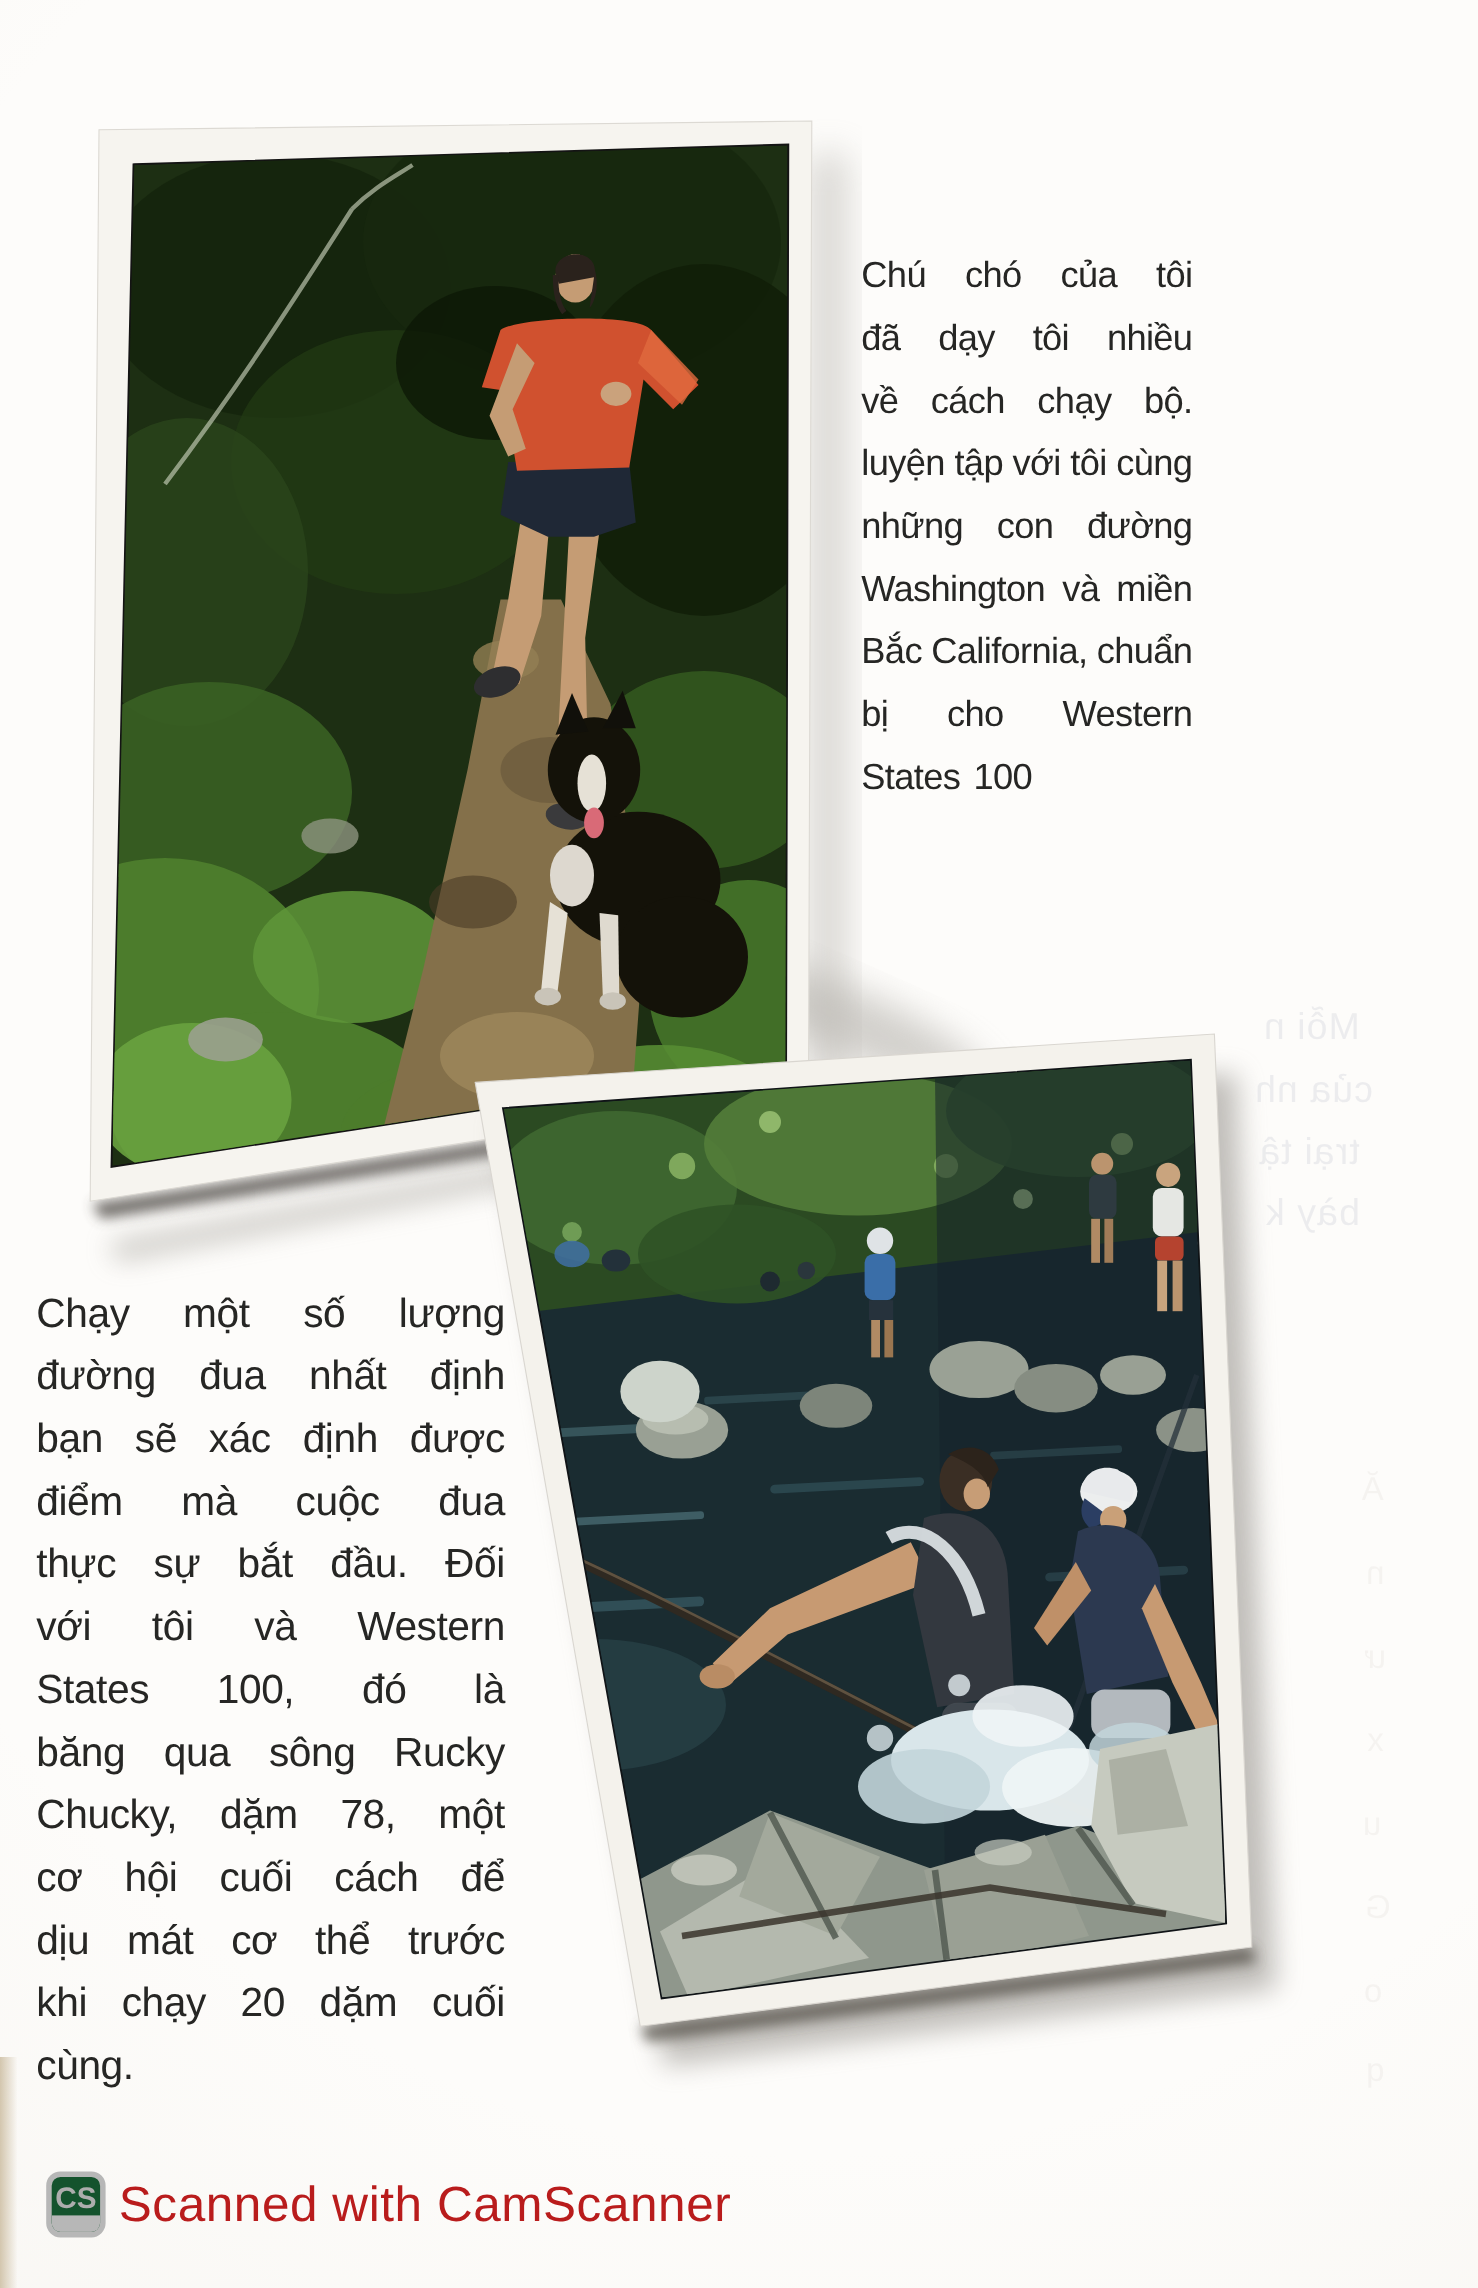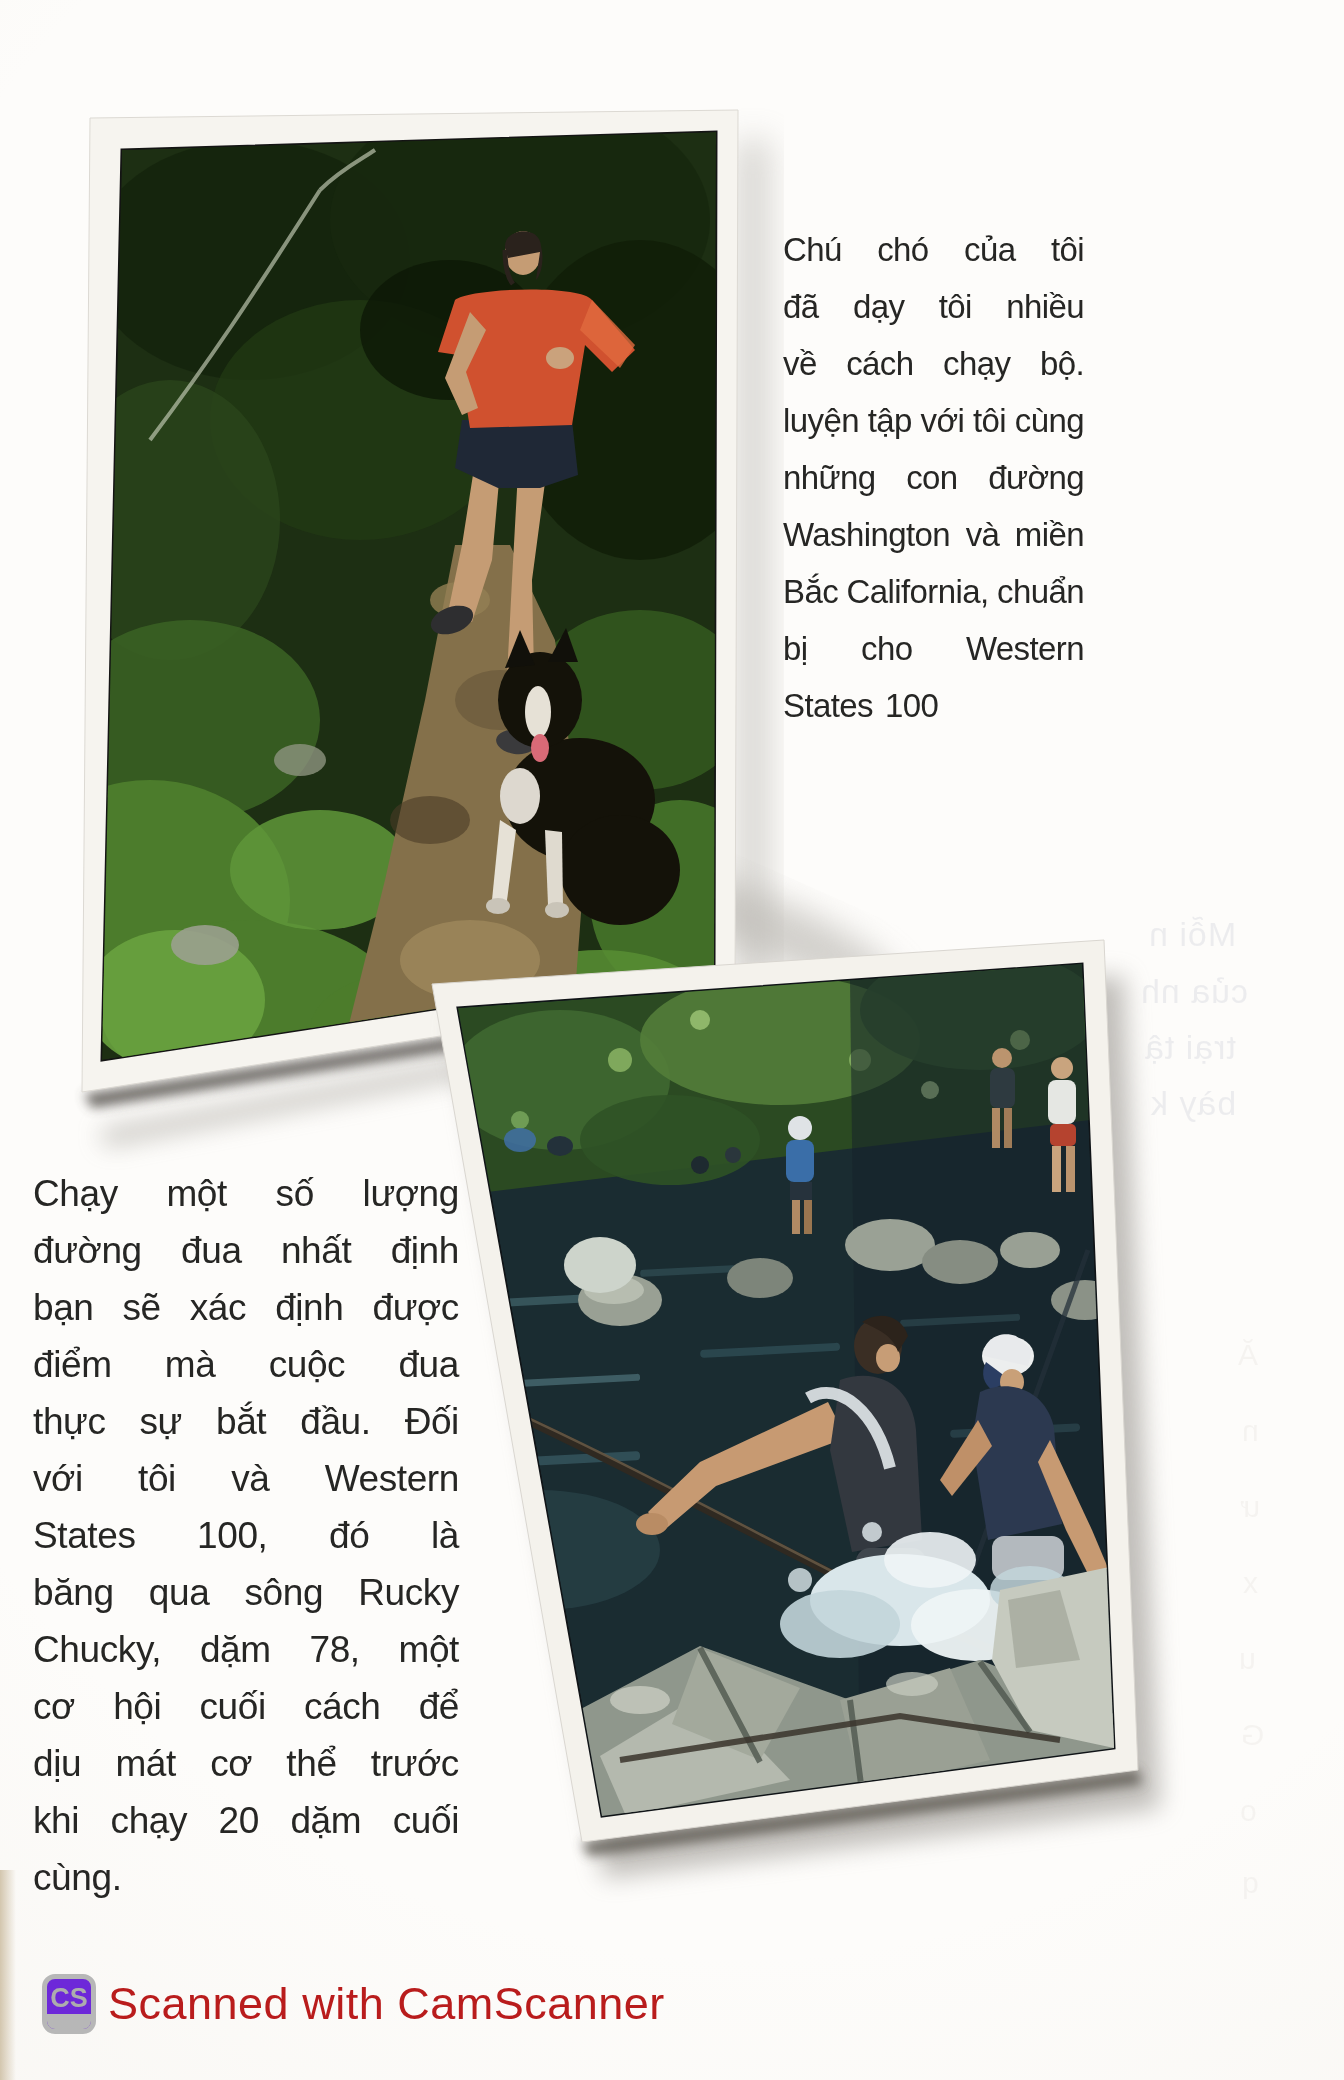--- a/index.html
+++ b/index.html
@@ -16,21 +16,21 @@
   .col-left{left:33px;top:1158px;width:426px;font-size:37px;letter-spacing:-.4px;}
   .jline{display:flex;justify-content:space-between;height:57px;align-items:flex-end;white-space:nowrap;}
   .jline.last{justify-content:flex-start;gap:12px;}
   
   .ghost{position:absolute;color:#9aa0b4;font-size:34px;transform:scaleX(-1);
          opacity:.16;letter-spacing:1px;}
   .ghost2{position:absolute;color:#b3a9a4;font-size:30px;transform:scaleX(-1);opacity:.10;}
   
   .footer{position:absolute;left:0;top:1966px;width:1344px;height:80px;}
   .cs-badge{position:absolute;left:42px;top:8px;width:54px;height:60px;border:5px solid #b7b7b7;
-            border-radius:13px;box-sizing:border-box;background:#6d28d9;overflow:hidden;}
+            border-radius:13px;box-sizing:border-box;background:#14532d;overflow:hidden;}
   .cs-badge .cs-txt{display:block;text-align:center;font-weight:bold;font-size:27px;color:#adadad;
             margin-top:4px;letter-spacing:0px;}
   .cs-badge .cs-bar{position:absolute;left:0;bottom:0;width:100%;height:15px;background:#b7b7b7;}
   .scan-text{position:absolute;left:108px;top:12px;font-size:45px;color:#b91c1c;letter-spacing:.5px;}
 </style>
 </head>
 <body>
 
 <div class="page">
   <div class="page-tint"></div>

